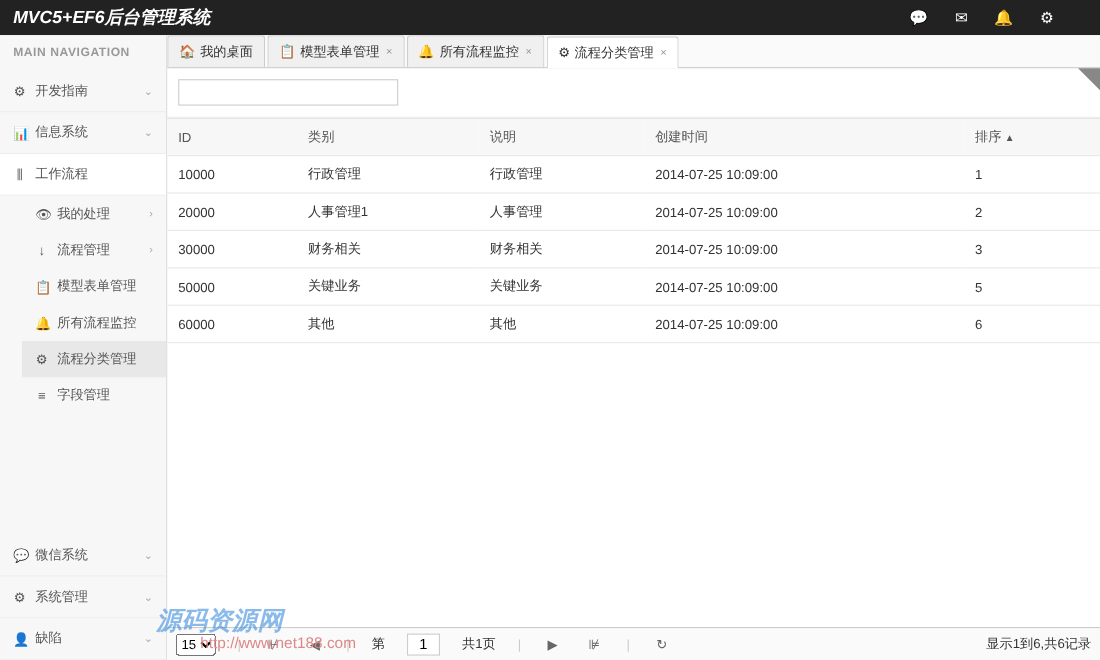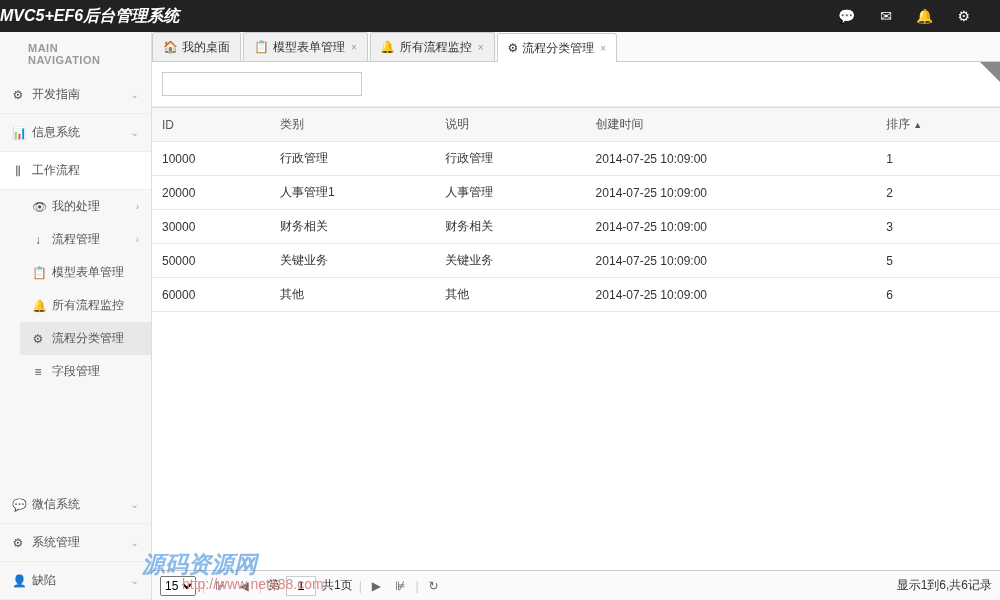--- a/index.html
+++ b/index.html
@@ -1,23 +1,23 @@
 <!DOCTYPE html>
 <html><head>
 <meta charset="utf-8">
 <style>
 * { margin: 0; padding: 0; box-sizing: border-box; font-family: "Microsoft YaHei", Arial, sans-serif; }
 body { background: #fff; font-size: 12px; color: #333; }
-.header { background: #222; color: #fff; height: 32px; display: flex; align-items: center; justify-content: space-between; padding: 0 0; }
+.header { background: #222; color: #fff; height: 32px; display: flex; align-items: center; justify-content: space-between; padding: 0 12px; }
 .header-title { font-size: 16px; font-weight: bold; font-style: italic; }
 .header-icons { display: flex; gap: 24px; padding-right: 30px; }
 .header-icons span { cursor: pointer; font-size: 14px; }
 .layout { display: flex; height: 568px; }
 .sidebar { width: 152px; background: #f7f7f7; border-right: 1px solid #ddd; display: flex; flex-direction: column; }
-.nav-header { padding: 10px 28px; font-size: 11px; font-weight: bold; color: #999; letter-spacing: 0.5px; }
+.nav-header { padding: 10px 12px; font-size: 11px; font-weight: bold; color: #999; letter-spacing: 0.5px; }
 .nav-item { padding: 10px 12px; display: flex; align-items: center; justify-content: space-between; cursor: pointer; color: #555; border-bottom: 1px solid #eee; }
 .nav-item-left { display: flex; align-items: center; gap: 8px; }
 .nav-item.active { background: #fff; }
 .nav-sub { padding-left: 20px; }
 .nav-sub .nav-item { border-bottom: none; padding: 8px 12px; font-size: 12px; }
 .nav-sub .nav-item.highlight { background: #e8e8e8; }
 .chevron { font-size: 10px; color: #aaa; }
 .nav-bottom { margin-top: auto; }
 .main { flex: 1; display: flex; flex-direction: column; position: relative; }
 .tabs { display: flex; border-bottom: 1px solid #ccc; height: 30px; background: #fafafa; }
@@ -25,21 +25,21 @@
 .tab.active { background: #fff; position: relative; top: 1px; }
 .tab-close { color: #999; font-size: 10px; cursor: pointer; margin-left: 2px; }
 .corner-fold { position: absolute; top: 30px; right: 0; width: 0; height: 0; border-top: 20px solid #888; border-left: 20px solid transparent; cursor: pointer; }
 .toolbar { padding: 10px; border-bottom: 1px solid #eee; }
 .search-box { width: 200px; height: 24px; border: 1px solid #ccc; padding: 0 6px; }
 .table-container { flex: 1; overflow: auto; }
 table { width: 100%; border-collapse: collapse; }
 th, td { text-align: left; padding: 8px 10px; border-bottom: 1px solid #e8e8e8; font-size: 12px; }
 th { background: #f7f7f7; font-weight: normal; color: #555; border-top: 1px solid #ddd; }
 .sort-arrow { font-size: 9px; margin-left: 3px; }
-.pager { height: 30px; border-top: 1px solid #ccc; display: flex; align-items: center; padding: 0 8px; gap: 6px; background: #fafafa; font-size: 12px; }
+.pager { height: 30px; border-top: 1px solid #ccc; display: flex; align-items: center; padding: 0 8px; gap: 20px; background: #fafafa; font-size: 12px; }
 .pager-spacer { flex: 1; }
 .pager select { height: 20px; font-size: 12px; }
 .pager input { width: 30px; height: 20px; text-align: center; border: 1px solid #ccc; }
 .pager-btn { cursor: pointer; padding: 0 4px; color: #666; }
 .pager-sep { color: #ccc; }
 .watermark { position: absolute; bottom: 20px; left: -10px; font-size: 23px; font-weight: bold; color: rgba(60,140,220,0.6); font-style: italic; pointer-events: none; }
 .watermark-url { position: absolute; bottom: 8px; left: 30px; font-size: 14px; color: #d88; pointer-events: none; }
 .icon { display: inline-block; width: 12px; text-align: center; }
 </style>
 </head>

